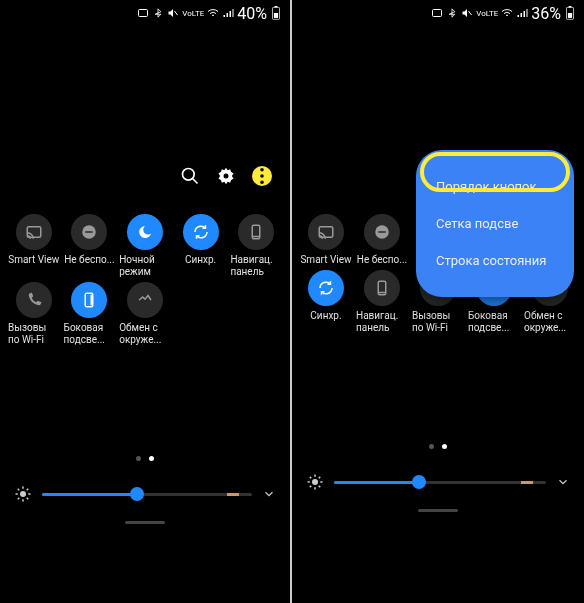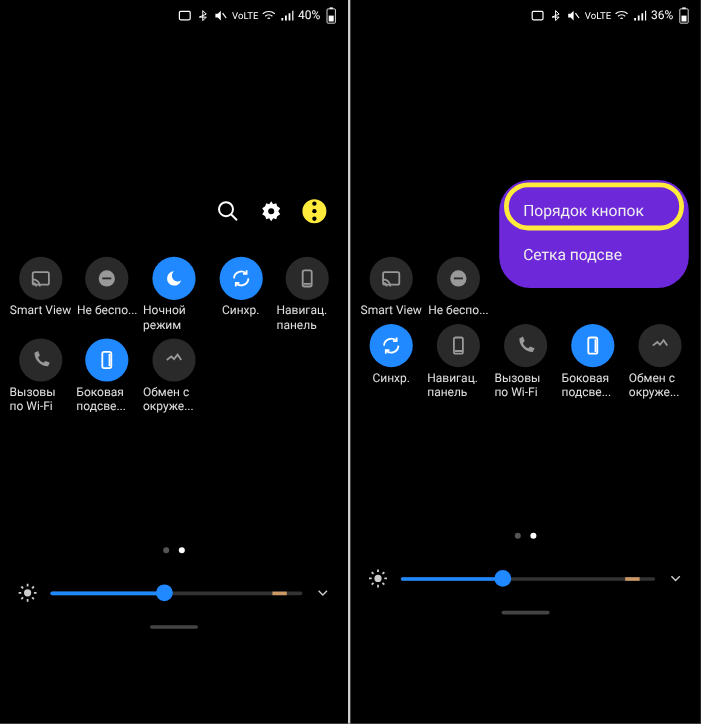--- a/index.html
+++ b/index.html
@@ -2,42 +2,42 @@
 <html><head>
 <meta charset="utf-8">
 <style>
   * { margin: 0; padding: 0; box-sizing: border-box; }
   body { background: #fff; font-family: -apple-system, Roboto, sans-serif; }
   .container { display: flex; gap: 0; border-radius: 32px; }
   .phone { width: 292px; height: 603px; background: #000; position: relative; overflow: hidden; border-right: 2px solid #ccc; }
   .phone:last-child { border-right: none; }
   .status-bar { height: 26px; display: flex; align-items: center; justify-content: flex-end; padding: 0 8px; gap: 3px; font-size: 11px; color: #fff; }
   .status-bar .ico { width: 12px; height: 12px; display: inline-flex; align-items: center; justify-content: center; }
-  .status-bar span { font-size: 10px; }
+  .status-bar span { font-size: 16px; }
   .top-spacer { height: 130px; }
   .action-bar { display: flex; justify-content: flex-end; align-items: center; gap: 16px; padding: 0 18px; height: 40px; }
   .action-btn { width: 20px; height: 20px; display: flex; align-items: center; justify-content: center; cursor: pointer; }
   .highlight-yellow { background: #ffeb3b; border: 3px solid #ffeb3b; border-radius: 16px; padding: 6px 4px; }
   .highlight-yellow svg circle { fill: #000; }
   .tile-grid { display: grid; grid-template-columns: repeat(5, 1fr); gap: 4px; padding: 18px 8px 0; }
   .tile { display: flex; flex-direction: column; align-items: center; gap: 4px; }
   .tile-circle { width: 36px; height: 36px; border-radius: 50%; display: flex; align-items: center; justify-content: center; }
   .tile-circle.off { background: #2a2a2a; }
   .tile-circle.on { background: #2189ff; }
   .tile-label { font-size: 10px; color: #e0e0e0; line-height: 1.2; max-width: 54px; word-wrap: break-word; }
   .pager { display: flex; justify-content: center; gap: 8px; margin-top: 110px; }
   .dot { width: 5px; height: 5px; border-radius: 50%; background: #555; }
   .dot.active { background: #fff; }
   .brightness-row { display: flex; align-items: center; padding: 0 14px; margin-top: 24px; gap: 10px; }
   .slider-track { flex: 1; height: 3px; background: #333; border-radius: 2px; position: relative; }
   .slider-fill { position: absolute; left: 0; top: 0; height: 100%; background: #2189ff; border-radius: 2px; }
   .slider-thumb { position: absolute; width: 14px; height: 14px; background: #2189ff; border-radius: 50%; top: 50%; transform: translate(-50%, -50%); }
   .slider-mark { position: absolute; width: 12px; height: 3px; background: #cc9966; top: 0; }
   .handle-bar { width: 40px; height: 3px; background: #444; border-radius: 2px; margin: 18px auto 0; }
-  .popup { position: absolute; right: 10px; top: 150px; background: #6d28d9; border-radius: 26px; padding: 8px 0; width: 158px; box-shadow: 0 4px 20px rgba(0,0,0,0.6); }
+  .popup { position: absolute; right: 10px; top: 150px; background: #3b82f6; border-radius: 26px; padding: 18px 0; width: 158px; box-shadow: 0 4px 20px rgba(0,0,0,0.6); }
   .popup-item { padding: 11px 20px; font-size: 13px; color: #eee; cursor: pointer; }
   .popup-highlight { position: absolute; right: 14px; top: 152px; width: 150px; height: 40px; border: 4px solid #ffeb3b; border-radius: 22px; pointer-events: none; }
   svg { display: block; }
 </style>
 </head>
 <body>
 
 <div class="container" id="root">
     <div class="phone">
   <div class="status-bar">
@@ -338,16 +338,17 @@
     <span>
           <svg width="14" height="14" viewBox="0 0 24 24">
             <path d="M6 9l6 6 6-6" stroke="#ccc" stroke-width="2" fill="none"></path>
           </svg>
         </span>
   </div>
   <div class="handle-bar"></div>
   <div class="popup">
   <div class="popup-item">Порядок кнопок</div>
         <div class="popup-item">Сетка подсве</div>
+        <div class="popup-item">Строка состояния</div>
 </div>
 <div class="popup-highlight"></div>
 </div>
   </div>
 
 </body></html>

